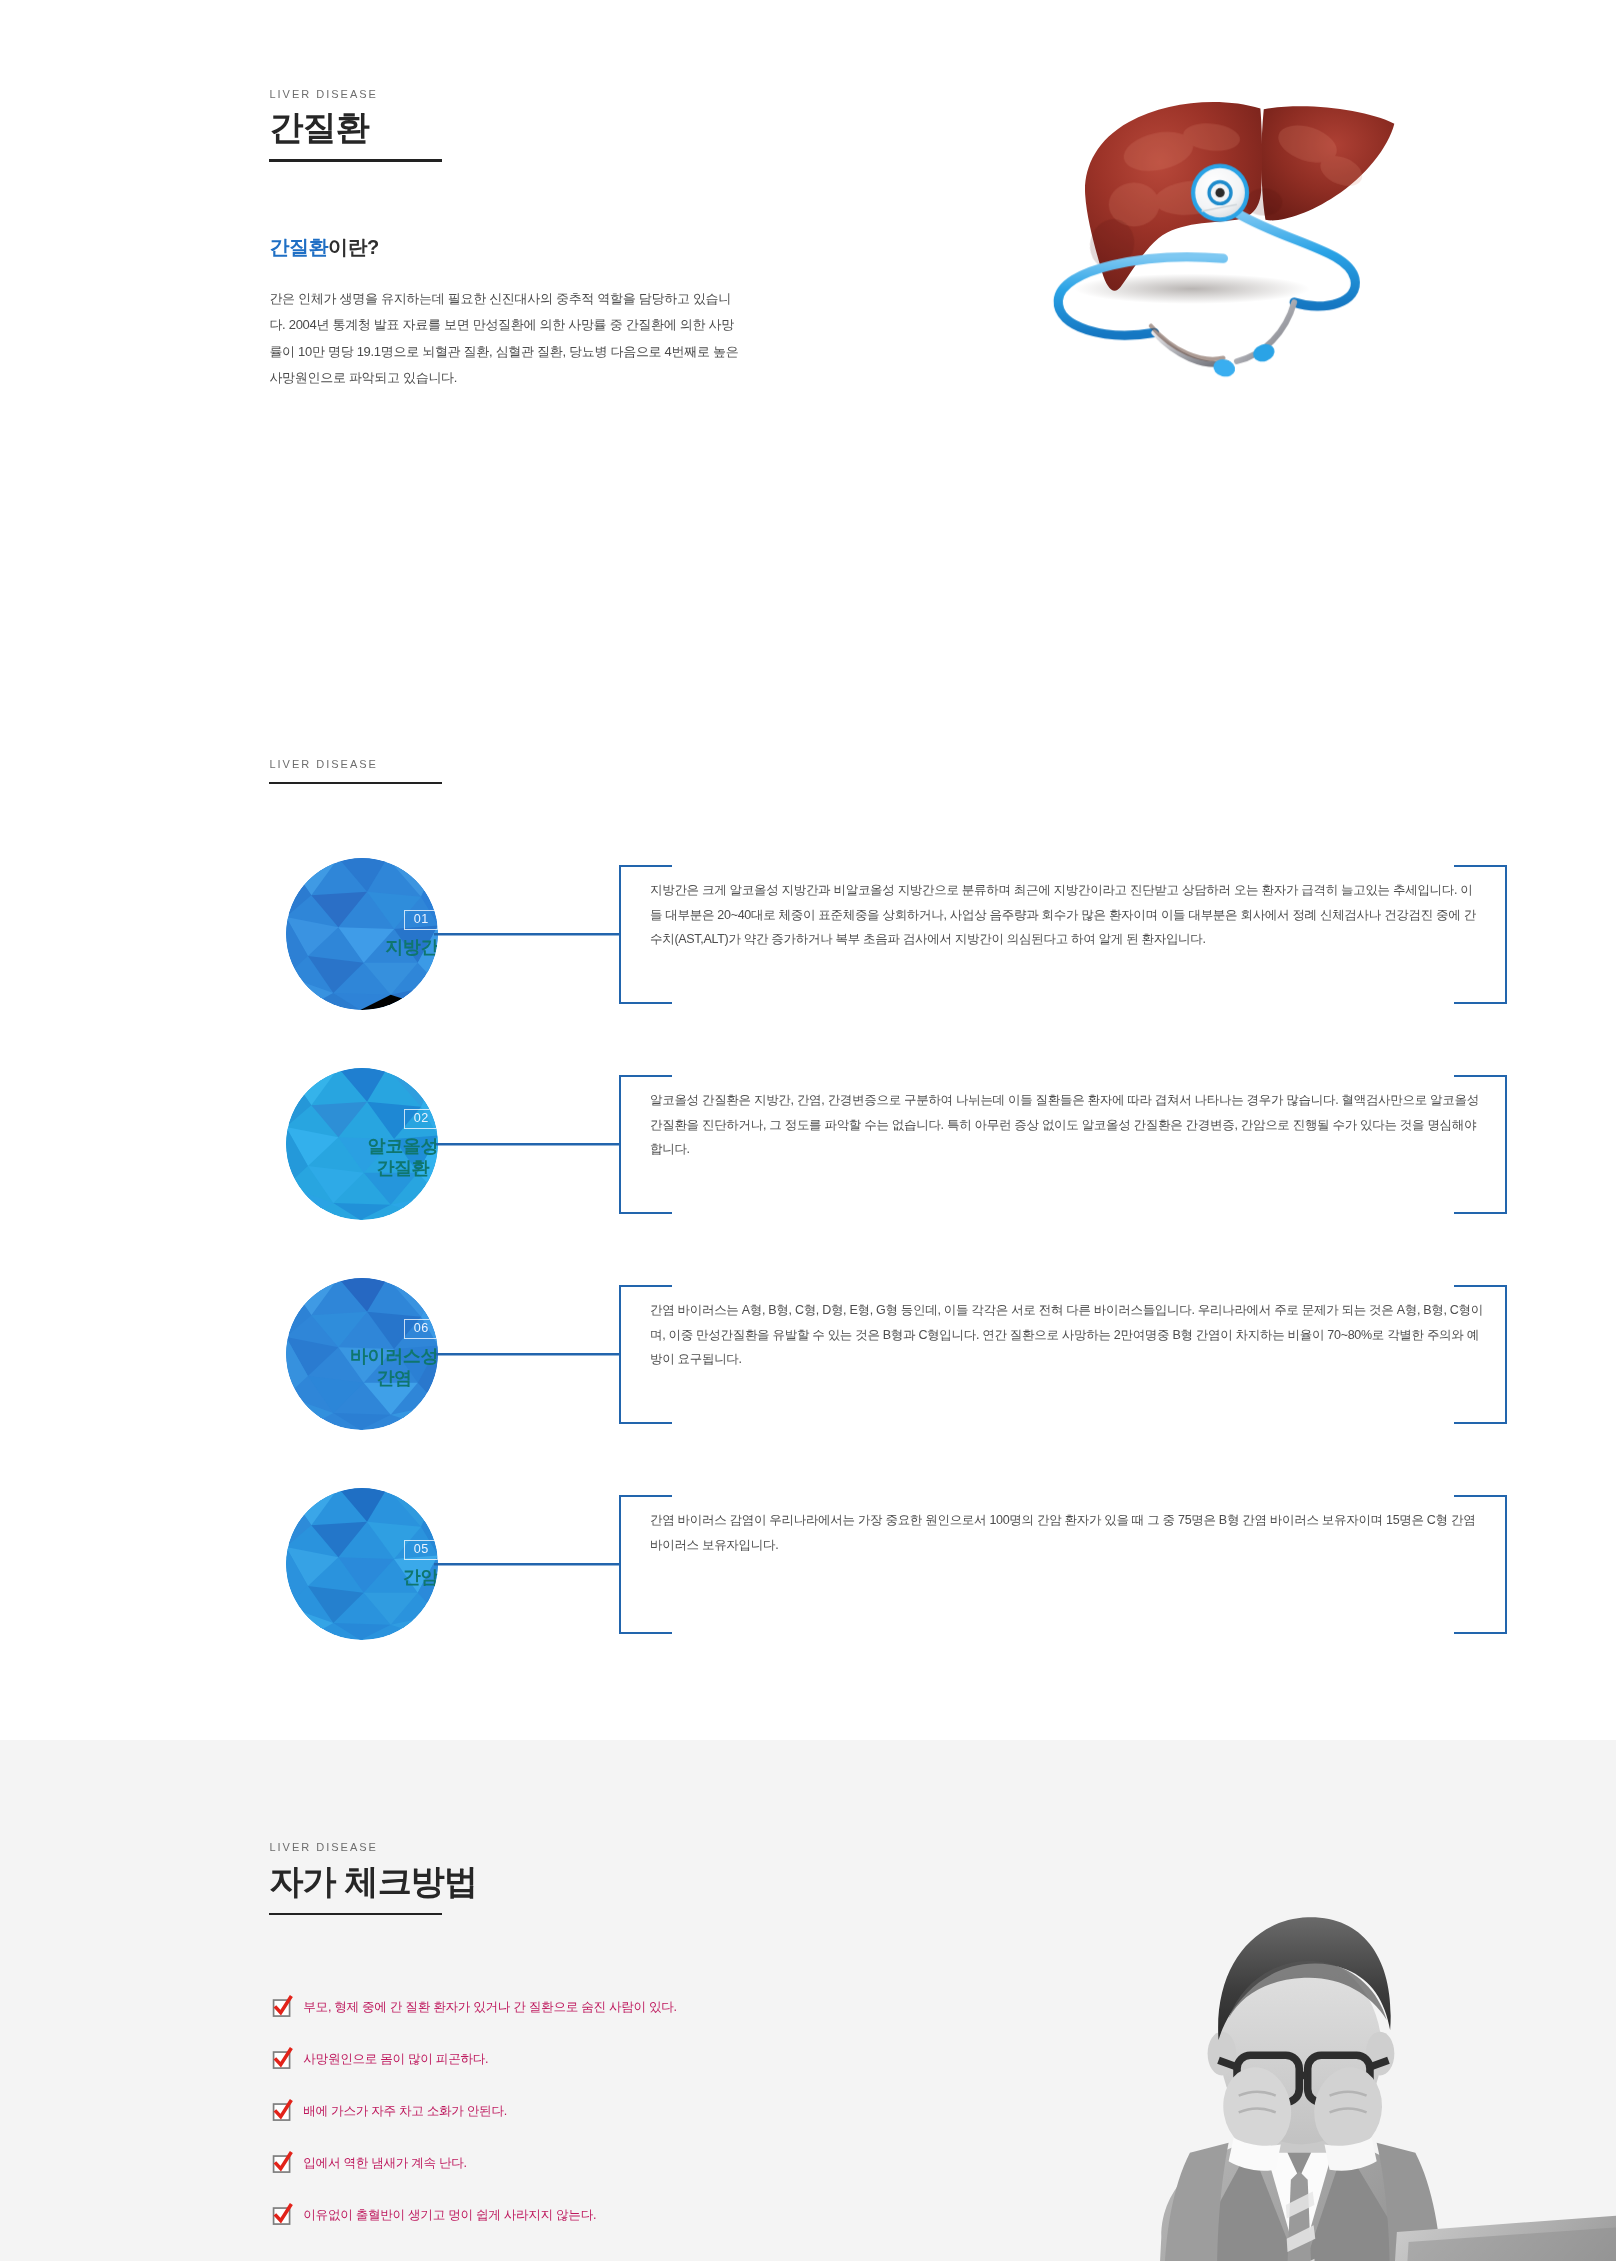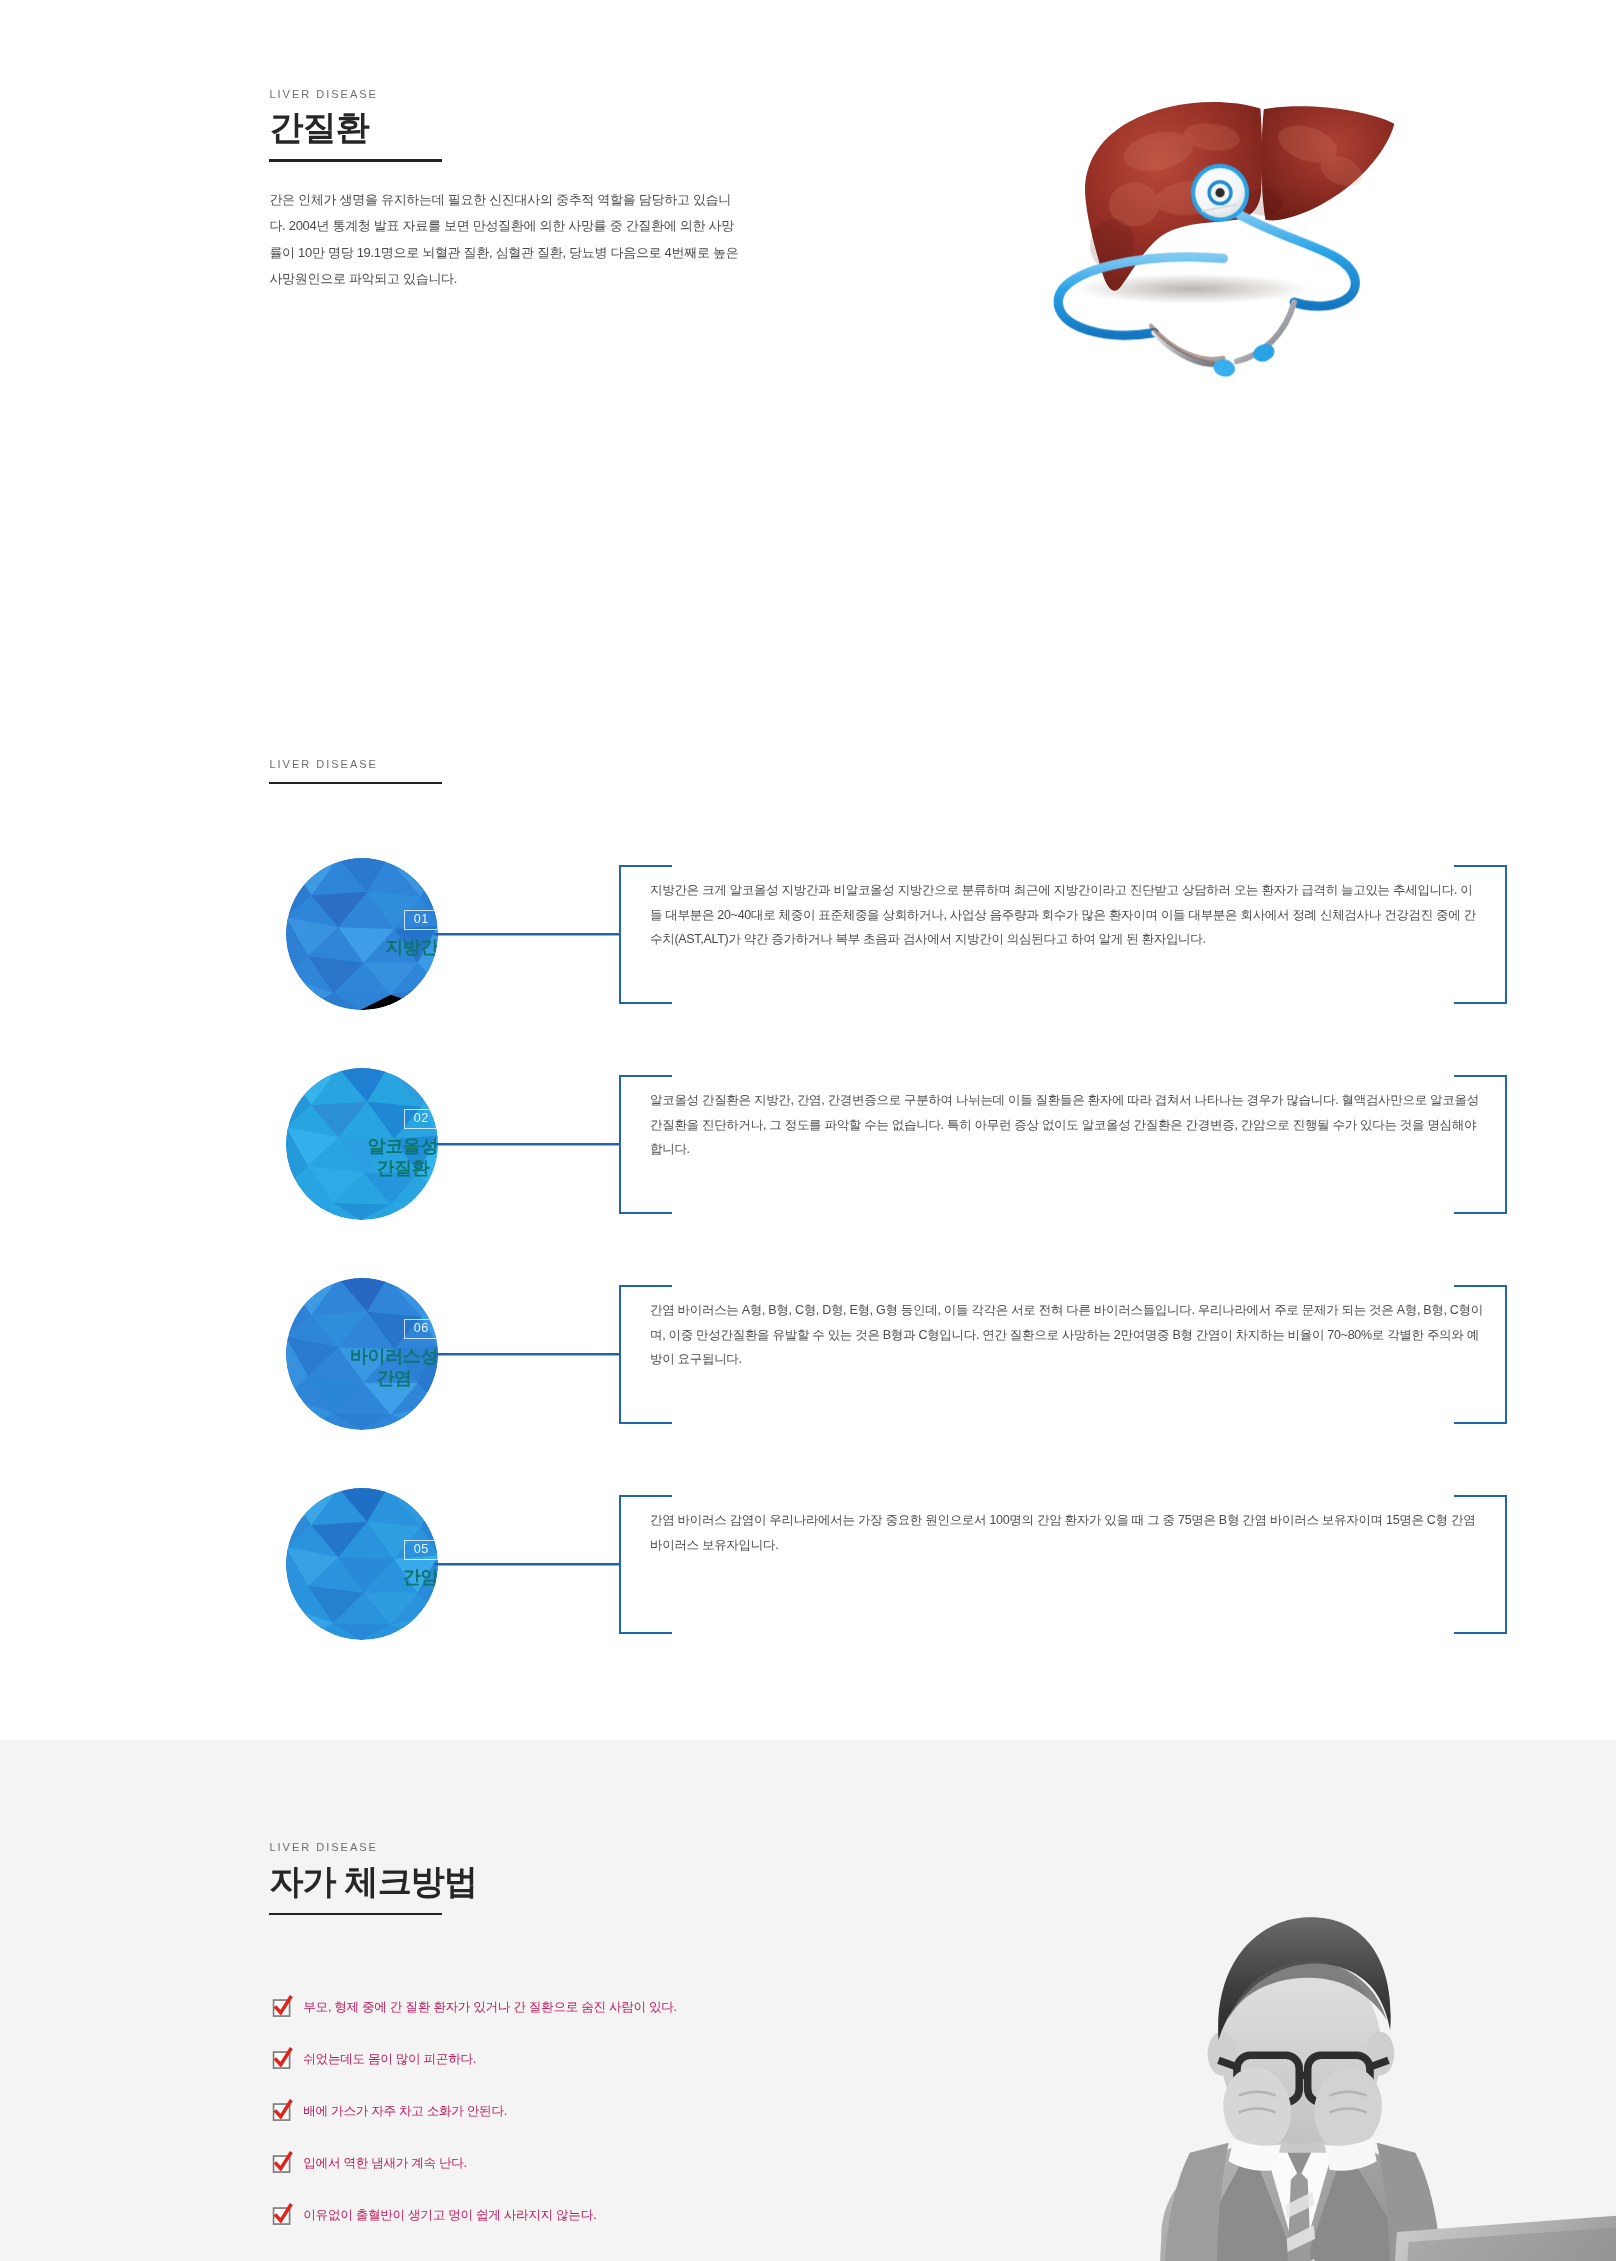--- a/index.html
+++ b/index.html
@@ -203,20 +203,21 @@
 
   <section class="sec-intro">
     <div class="wrap">
 
       <div class="intro-head">
         <div class="eyebrow">LIVER DISEASE</div>
         <h1 class="sec-title">간질환</h1>
         <div class="title-rule"></div>
       </div>
 
+      <h2 class="intro-sub"><span class="hl">간질환</span><span>이란?</span></h2>
 
       <p class="intro-body">간은 인체가 생명을 유지하는데 필요한 신진대사의 중추적 역할을 담당하고 있습니다. 2004년 통계청 발표 자료를 보면 만성질환에 의한 사망률 중 간질환에 의한 사망률이 10만 명당 19.1명으로 뇌혈관 질환, 심혈관 질환, 당뇨병 다음으로 4번째로 높은 사망원인으로 파악되고 있습니다.</p>
 
       <div class="liver-art">
         <svg viewBox="0 0 470 400" width="396" height="337" aria-hidden="true">
           <defs>
             <radialGradient id="lvA" cx="42%" cy="32%" r="72%">
               <stop offset="0%" stop-color="#b8483a"></stop>
               <stop offset="48%" stop-color="#9c3328"></stop>
               <stop offset="100%" stop-color="#75211a"></stop>
@@ -601,21 +602,21 @@
           <span>부모, 형제 중에 간 질환 환자가 있거나 간 질환으로 숨진 사람이 있다.</span>
         </div>
 
         <div class="check-item">
           <span class="cbox">
             <svg width="22" height="23.6" viewBox="0 0 26 28">
                 <rect x="3" y="6" width="19" height="19" fill="#fff" stroke="#7d7d7d" stroke-width="2"></rect>
                 <path d="M6 15 L11.5 21 L23 3" fill="none" stroke="#e2231a" stroke-width="4.2" stroke-linecap="square"></path>
               </svg>
           </span>
-          <span>쉬었는데도 몸이 많이 피곤하다.</span>
+          <span>사망원인으로 몸이 많이 피곤하다.</span>
         </div>
 
         <div class="check-item">
           <span class="cbox">
             <svg width="22" height="23.6" viewBox="0 0 26 28">
                 <rect x="3" y="6" width="19" height="19" fill="#fff" stroke="#7d7d7d" stroke-width="2"></rect>
                 <path d="M6 15 L11.5 21 L23 3" fill="none" stroke="#e2231a" stroke-width="4.2" stroke-linecap="square"></path>
               </svg>
           </span>
           <span>배에 가스가 자주 차고 소화가 안된다.</span>

